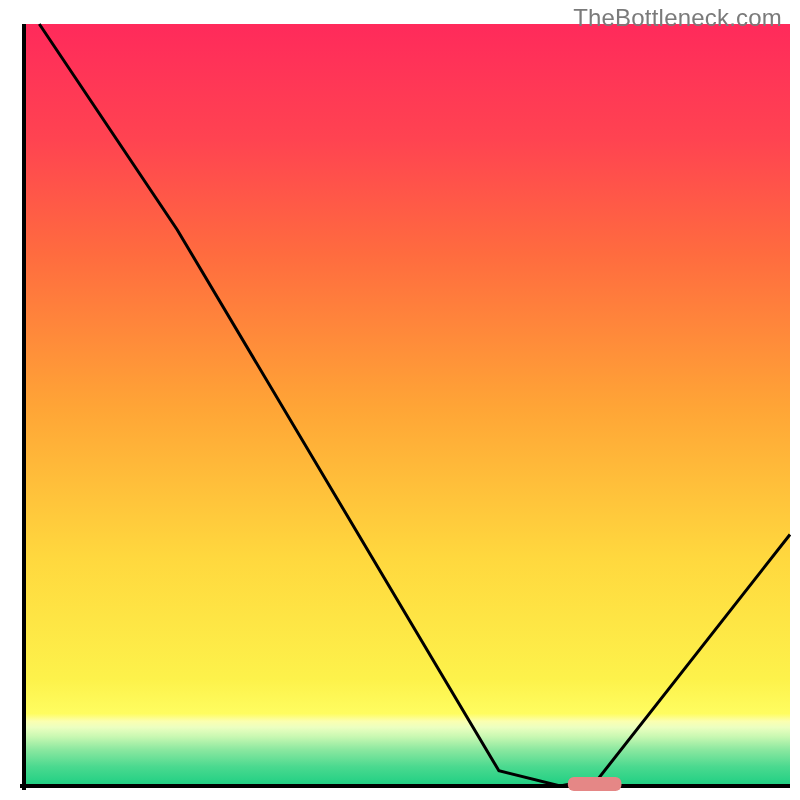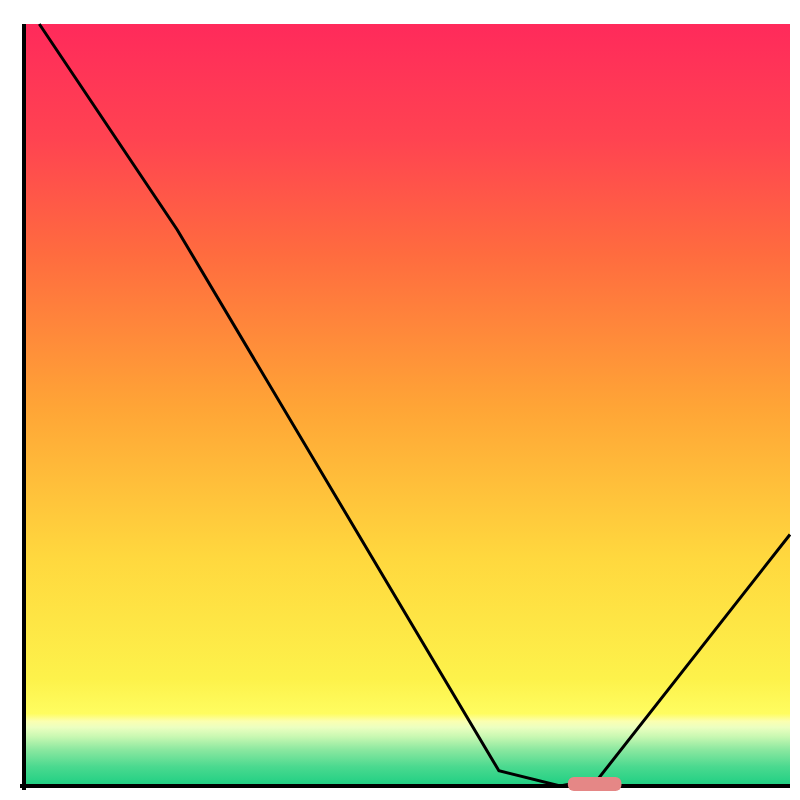--- a/index.html
+++ b/index.html
@@ -44,20 +44,21 @@
 }
 .marker {
   fill: #e58786;
 }
 </style>
 </head>
 <body>
 
 <div class="container">
 
+  <div class="watermark">TheBottleneck.com</div>
 
   <svg class="plot" viewBox="0 0 800 800">
     <defs>
       <linearGradient id="bg-grad" x1="0" y1="0" x2="0" y2="1">
           <stop offset="0%" stop-color="#ff2a5b"></stop>
           <stop offset="15%" stop-color="#ff4351"></stop>
           <stop offset="30%" stop-color="#ff6b3f"></stop>
           <stop offset="50%" stop-color="#ffa436"></stop>
           <stop offset="70%" stop-color="#ffd83e"></stop>
           <stop offset="86%" stop-color="#fdf24b"></stop>

